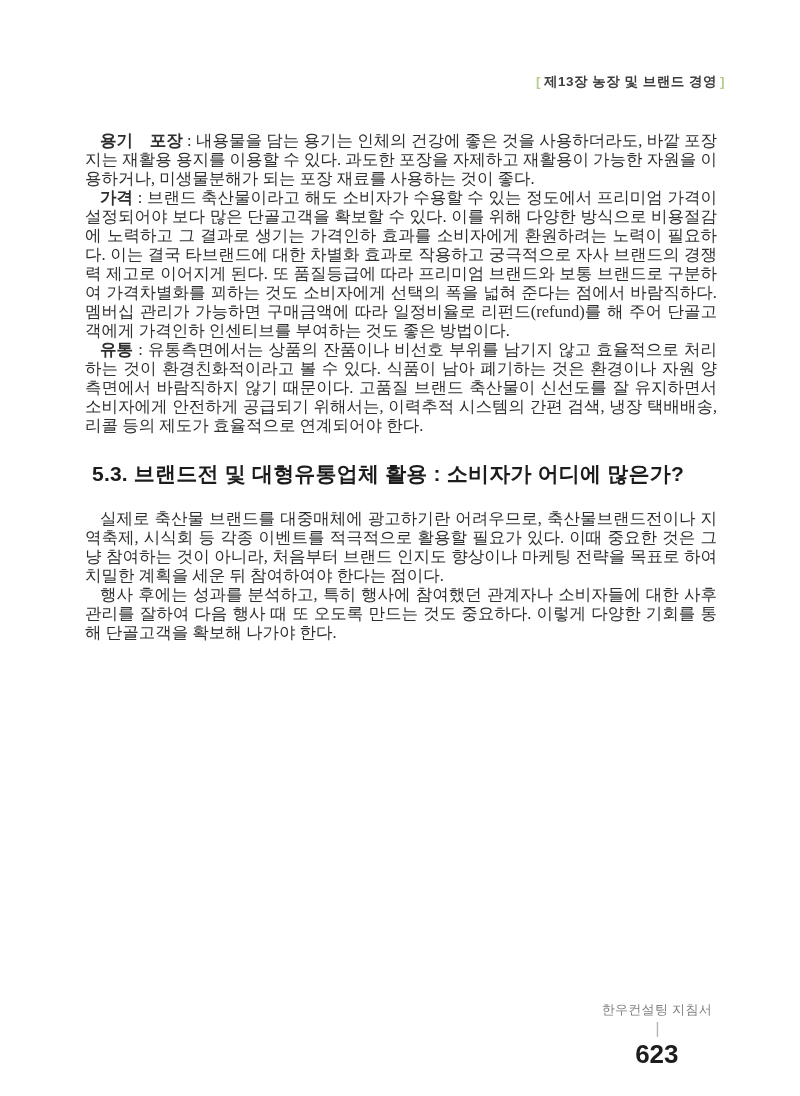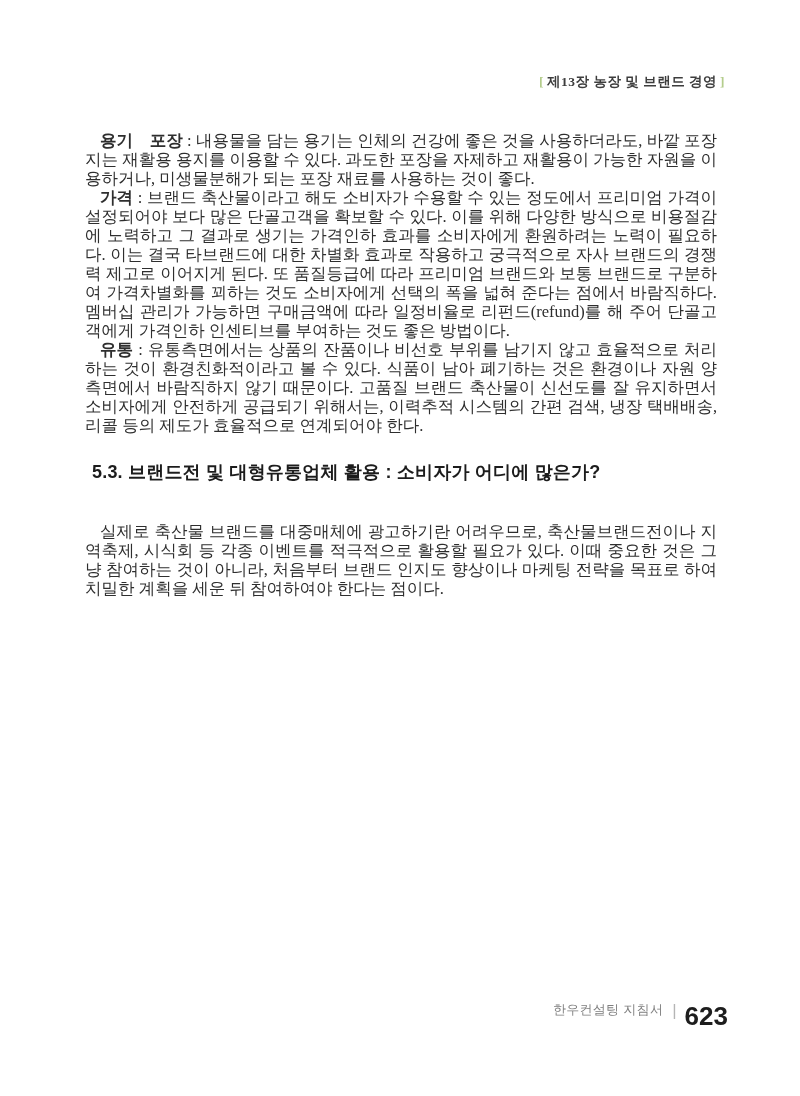--- a/index.html
+++ b/index.html
@@ -15,21 +15,21 @@
   .page {
     position: absolute;
     inset: 0;
     background: #ffffff;
   }
   
   .chapter-header {
     position: absolute;
     top: 73px;
     right: 72px;
-    font-family: Liberation Serif, serif;
+    font-family: Liberation Sans, sans-serif;
     font-size: 13.5px;
     font-weight: bold;
     color: #3d3d3d;
     letter-spacing: 0.5px;
     white-space: nowrap;
   }
   .chapter-header .bracket {
     color: #b4cd8c;
     font-weight: bold;
     padding: 0 3px;
@@ -46,36 +46,38 @@
     line-height: 19px;
     text-align: justify;
     text-indent: 15px;
     color: #2e2e2e;
     word-break: keep-all;
     word-break: normal;
   }
   p.body .lead { font-weight: bold; }
   .section-heading {
     font-family: "Liberation Sans", "DejaVu Sans", sans-serif;
-    font-size: 18px;
+    font-size: 21px;
     font-weight: bold;
     color: #1c1c1c;
     margin-top: 25px;
-    margin-bottom: 38px;
+    margin-bottom: 21px;
     padding-left: 7px;
     letter-spacing: 0.2px;
   }
   
   .footer {
     position: absolute;
     top: 1001px;
-    right: 72px;
+    right: 88px;
     white-space: nowrap;
     font-family: "Liberation Sans", "DejaVu Sans", sans-serif;
     display: flex;
+    align-items: center;
+    flex-direction: column;
   }
   .footer .book-title {
     font-size: 13px;
     color: #7e7e7e;
     letter-spacing: 0.3px;
   }
   .footer .divider {
     font-size: 17px;
     color: #b5b5b5;
     margin: 0 8px 0 9px;
@@ -102,20 +104,21 @@
 
     <p class="body"><span class="lead">가격</span><span> : </span><span>브랜드 축산물이라고 해도 소비자가 수용할 수 있는 정도에서 프리미엄 가격이 설정되어야 보다 많은 단골고객을 확보할 수 있다. 이를 위해 다양한 방식으로 비용절감에 노력하고 그 결과로 생기는 가격인하 효과를 소비자에게 환원하려는 노력이 필요하다. 이는 결국 타브랜드에 대한 차별화 효과로 작용하고 궁극적으로 자사 브랜드의 경쟁력 제고로 이어지게 된다. 또 품질등급에 따라 프리미엄 브랜드와 보통 브랜드로 구분하여 가격차별화를 꾀하는 것도 소비자에게 선택의 폭을 넓혀 준다는 점에서 바람직하다. 멤버십 관리가 가능하면 구매금액에 따라 일정비율로 리펀드(refund)를 해 주어 단골고객에게 가격인하 인센티브를 부여하는 것도 좋은 방법이다.</span></p>
 
     <p class="body"><span class="lead">유통</span><span> : </span><span>유통측면에서는 상품의 잔품이나 비선호 부위를 남기지 않고 효율적으로 처리하는 것이 환경친화적이라고 볼 수 있다. 식품이 남아 폐기하는 것은 환경이나 자원 양 측면에서 바람직하지 않기 때문이다. 고품질 브랜드 축산물이 신선도를 잘 유지하면서 소비자에게 안전하게 공급되기 위해서는, 이력추적 시스템의 간편 검색, 냉장 택배배송, 리콜 등의 제도가 효율적으로 연계되어야 한다.</span></p>
 
 
     <h2 class="section-heading">5.3. 브랜드전 및 대형유통업체 활용 : 소비자가 어디에 많은가?</h2>
 
     <p class="body">실제로 축산물 브랜드를 대중매체에 광고하기란 어려우므로, 축산물브랜드전이나 지역축제, 시식회 등 각종 이벤트를 적극적으로 활용할 필요가 있다. 이때 중요한 것은 그냥 참여하는 것이 아니라, 처음부터 브랜드 인지도 향상이나 마케팅 전략을 목표로 하여 치밀한 계획을 세운 뒤 참여하여야 한다는 점이다.</p>
 
+    <p class="body">행사 후에는 성과를 분석하고, 특히 행사에 참여했던 관계자나 소비자들에 대한 사후관리를 잘하여 다음 행사 때 또 오도록 만드는 것도 중요하다. 이렇게 다양한 기회를 통해 단골고객을 확보해 나가야 한다.</p>
 
 
   </div>
 
   <div class="footer">
     <span class="book-title">한우컨설팅 지침서</span>
     <span class="divider">|</span>
     <span class="page-number">623</span>
   </div>
 

